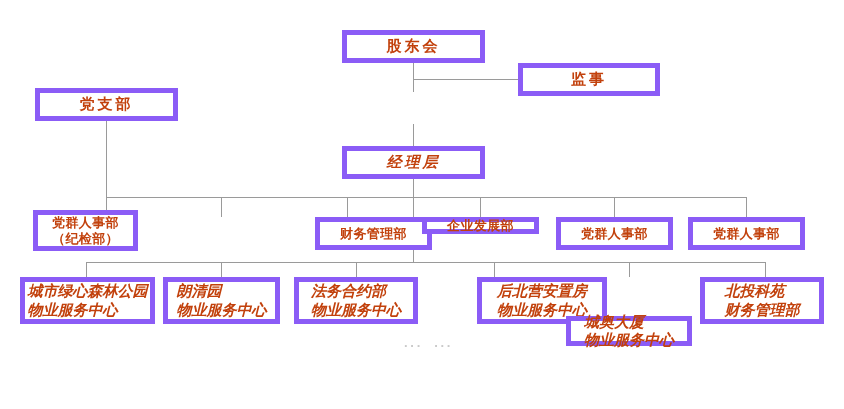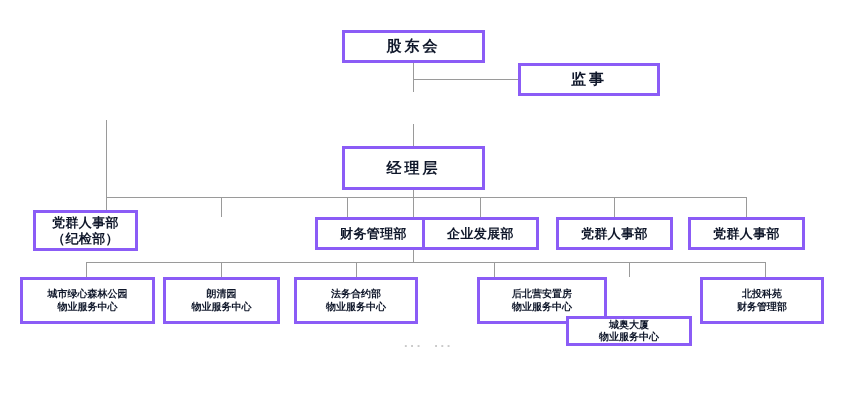--- a/index.html
+++ b/index.html
@@ -11,36 +11,35 @@
     position: relative;
     width: 844px;
     height: 409px;
     background: #ffffff;
     font-family: "Liberation Sans", "DejaVu Sans", sans-serif;
     overflow: hidden;
   }
   .node {
     position: absolute;
     box-sizing: border-box;
-    border: 3px solid #8b5cf6;
+    border: 5px solid #8b5cf6;
     background: #ffffff;
     display: flex;
     align-items: center;
     justify-content: center;
-    text-align: center;
-    color: #0f172a;
+    color: #c2410c;
     font-weight: bold;
     letter-spacing: 0.5px;
     line-height: 1.22;
     white-space: pre-line;
     z-index: 2;
   }
   .node.lvl-top    { font-size: 15px; letter-spacing: 3px; }
   .node.lvl-dept   { font-size: 13px; letter-spacing: 0.4px; }
-  .node.lvl-center { font-size: 10px; letter-spacing: 0px; }
+  .node.lvl-center { font-size: 15px; letter-spacing: 0px; font-style: italic; }
 
   .conn {
     position: absolute;
     background: #9a9a9a;
     z-index: 1;
   }
   .conn.h { height: 1px; }
   .conn.v { width: 1px; }
 
   .ellipsis {
@@ -88,30 +87,31 @@
   <div class="conn v" style="left:356px; top:262px; height:15px;"></div>
   <div class="conn v" style="left:494px; top:262px; height:15px;"></div>
   <div class="conn v" style="left:629px; top:262px; height:15px;"></div>
   <div class="conn v" style="left:765px; top:262px; height:15px;"></div>
 
   <div class="node lvl-top" style="left:342px; top:30px; width:143px; height:33px;">股东会</div>
 
   <div class="node lvl-top" style="left:518px; top:63px; width:142px; height:33px;">监事</div>
 
 
+  <div class="node lvl-top" style="left:35px; top:88px; width:143px; height:33px;">党支部</div>
 
-  <div class="node lvl-top" style="left:342px; top:146px; width:143px; height:44px;">经理层</div>
+  <div class="node lvl-top" style="left:342px; top:146px; width:143px; height:33px;font-style:italic;">经理层</div>
 
   <div class="node lvl-dept" style="left:33px; top:210px; width:105px; height:41px;">党群人事部
 （纪检部）</div>
 
 
   <div class="node lvl-dept" style="left:277px; top:217px; width:117px; height:33px;margin-left:38px;">财务管理部</div>
 
-  <div class="node lvl-dept" style="left:422px; top:217px; width:117px; height:33px;">企业发展部</div>
+  <div class="node lvl-dept" style="left:422px; top:217px; width:117px; height:17px;">企业发展部</div>
 
   <div class="node lvl-dept" style="left:556px; top:217px; width:117px; height:33px;">党群人事部</div>
 
   <div class="node lvl-dept" style="left:688px; top:217px; width:117px; height:33px;">党群人事部</div>
 
   <div class="node lvl-center" style="left:20px; top:277px; width:135px; height:47px;">城市绿心森林公园
 物业服务中心</div>
 
   <div class="node lvl-center" style="left:163px; top:277px; width:117px; height:47px;">朗清园
 物业服务中心</div>

